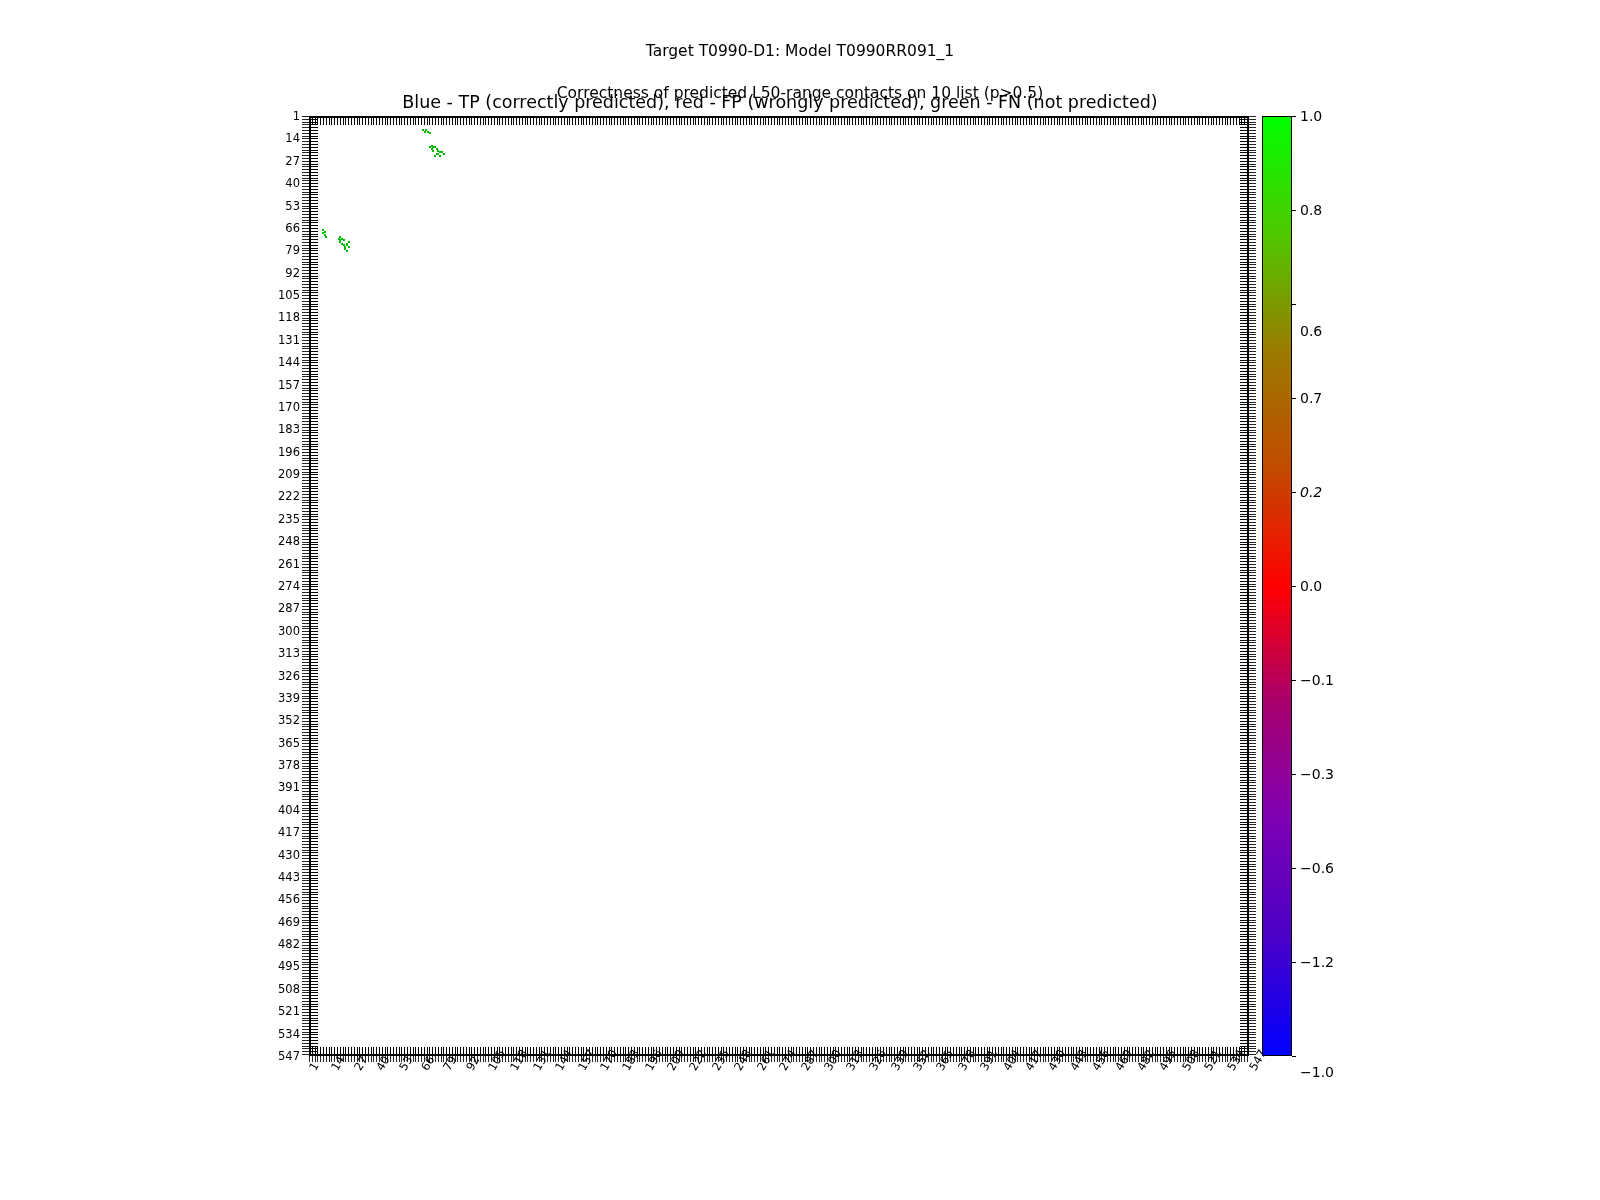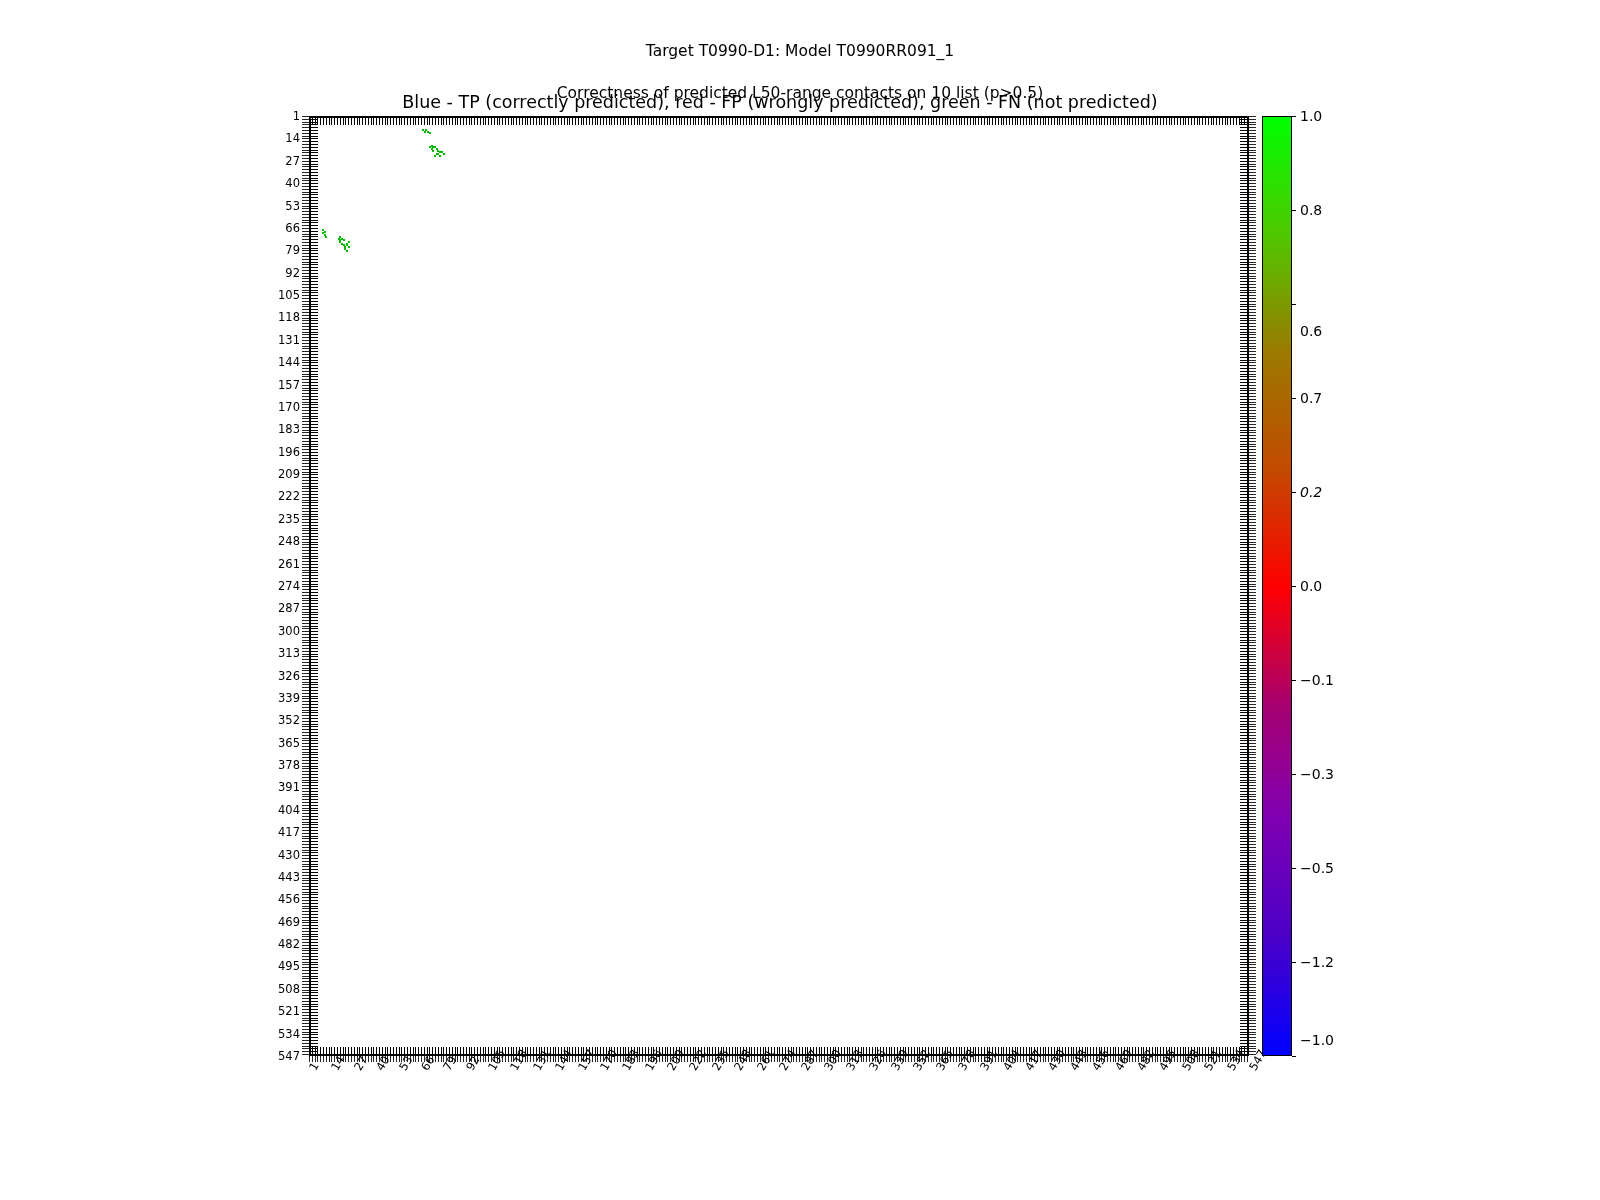--- a/index.html
+++ b/index.html
@@ -333,21 +333,21 @@
       <div class="cblabel" style="top: 398px;">0.7</div>
       <div class="cbtick" style="top: 398px;"></div>
       <div class="cblabel" style="top: 492px; font-style: italic;">0.2</div>
       <div class="cbtick" style="top: 492px;"></div>
       <div class="cblabel" style="top: 586px;">0.0</div>
       <div class="cbtick" style="top: 586px;"></div>
       <div class="cblabel" style="top: 680px;">−0.1</div>
       <div class="cbtick" style="top: 680px;"></div>
       <div class="cblabel" style="top: 774px;">−0.3</div>
       <div class="cbtick" style="top: 774px;"></div>
-      <div class="cblabel" style="top: 868px;">−0.5</div>
+      <div class="cblabel" style="top: 868px;">−0.6</div>
       <div class="cbtick" style="top: 868px;"></div>
       <div class="cblabel" style="top: 962px;">−1.2</div>
       <div class="cbtick" style="top: 962px;"></div>
-      <div class="cblabel" style="top: 1040px;">−1.0</div>
+      <div class="cblabel" style="top: 1072px;">−1.0</div>
       <div class="cbtick" style="top: 1056px;"></div>
     </div>
 
 </div>
 
 </body></html>

